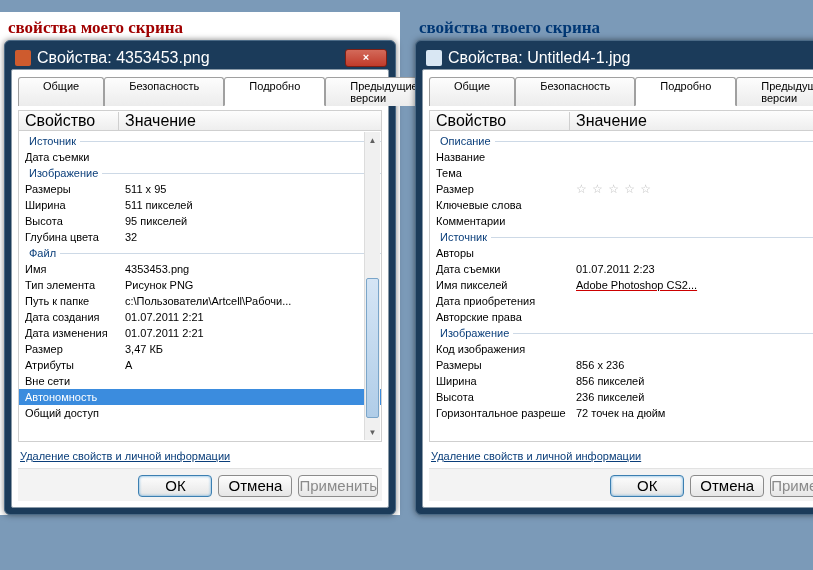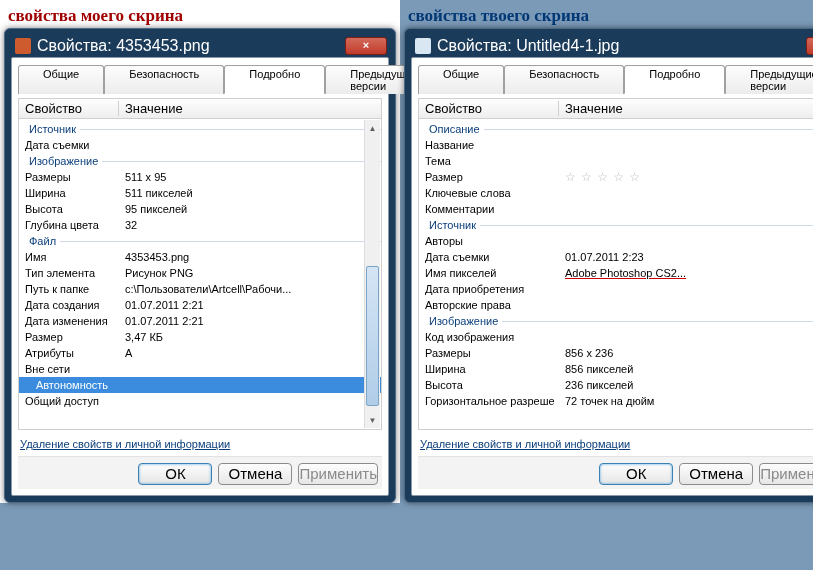--- a/index.html
+++ b/index.html
@@ -7,21 +7,22 @@
     margin: 0;
     font-family: "Segoe UI", Tahoma, sans-serif;
     font-size: 11px;
     background: #7b9ab8;
     width: 813px;
     height: 570px;
     overflow: hidden;
   }
   .page {
     display: flex;
-    gap: 0;
+    gap: 11px;
+    margin-top: 12px;
   }
   .col {
     position: relative;
   }
   .col-left { width: 400px; background: #fff; padding: 4px 4px 0 4px; }
   .col-right { width: 478px; padding: 4px 4px 0 4px; }
   .caption {
     font-family: Georgia, serif;
     font-size: 17px;
     font-weight: bold;
@@ -94,21 +95,21 @@
   .panel {
     border: 1px solid #cfcfcf;
     padding: 0;
   }
   .cols-header {
     display: flex;
     border-bottom: 1px solid #cfcfcf;
     background: linear-gradient(#fdfdfd,#eeeeee);
     height: 20px;
     align-items: center;
-    font-size: 13px;
+    font-size: 16px;
   }
   .ch-prop { width: 100px; padding-left: 6px; border-right: 1px solid #cfcfcf; }
   .ch-val  { flex:1; padding-left: 6px; }
   .listbox {
     height: 310px;
     overflow: hidden;
     position: relative;
   }
   .list-inner {
     padding: 2px 0;
@@ -123,21 +124,21 @@
   }
   .group .line { flex:1; height:1px; background:#cdd9e6; }
   .row {
     display: flex;
     height: 16px;
     align-items: center;
     font-size: 11px;
   }
   .row .p { width: 100px; padding-left: 6px; color:#000; white-space:nowrap; overflow:hidden; }
   .row .v { flex:1; padding-left: 6px; color:#000; white-space:nowrap; overflow:hidden; }
-  .row.sel { background:#3b8cde; color:#fff;text-align:center; }
+  .row.sel { background:#3b8cde; color:#fff; }
   .row.sel .p, .row.sel .v { color:#fff; }
   .row.highval .v { text-decoration: underline; text-decoration-color:#c00; }
   .scroll {
     position:absolute; right:1px; top:1px; bottom:1px; width:16px;
     background:#f0f0f0; border-left:1px solid #dcdcdc;
   }
   .scroll .arrow { height:16px; display:flex; align-items:center; justify-content:center; color:#606060; font-size:8px; }
   .scroll .track { position:absolute; left:0; right:0; top:16px; bottom:16px; background:#f0f0f0; }
   .scroll .thumb { position:absolute; left:1px; right:1px; background:linear-gradient(#d5e5f5,#b0cde8); border:1px solid #7aa5c9; border-radius:2px; }
   .scroll .arrow-bot { position:absolute; bottom:0; left:0; right:0; height:16px; display:flex; align-items:center; justify-content:center; color:#606060; font-size:8px; }

